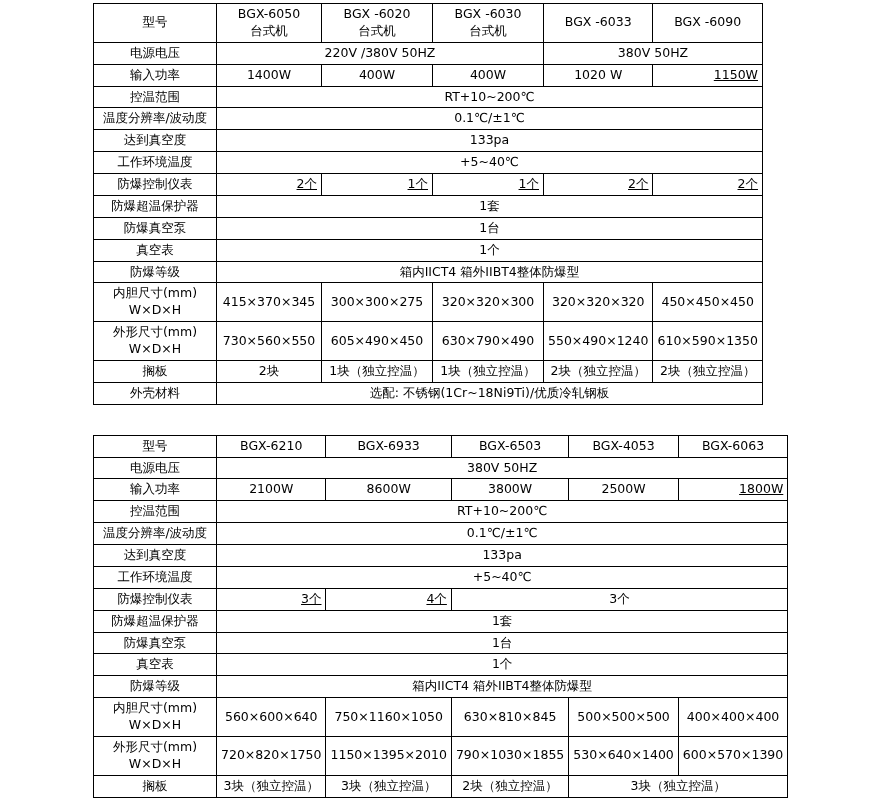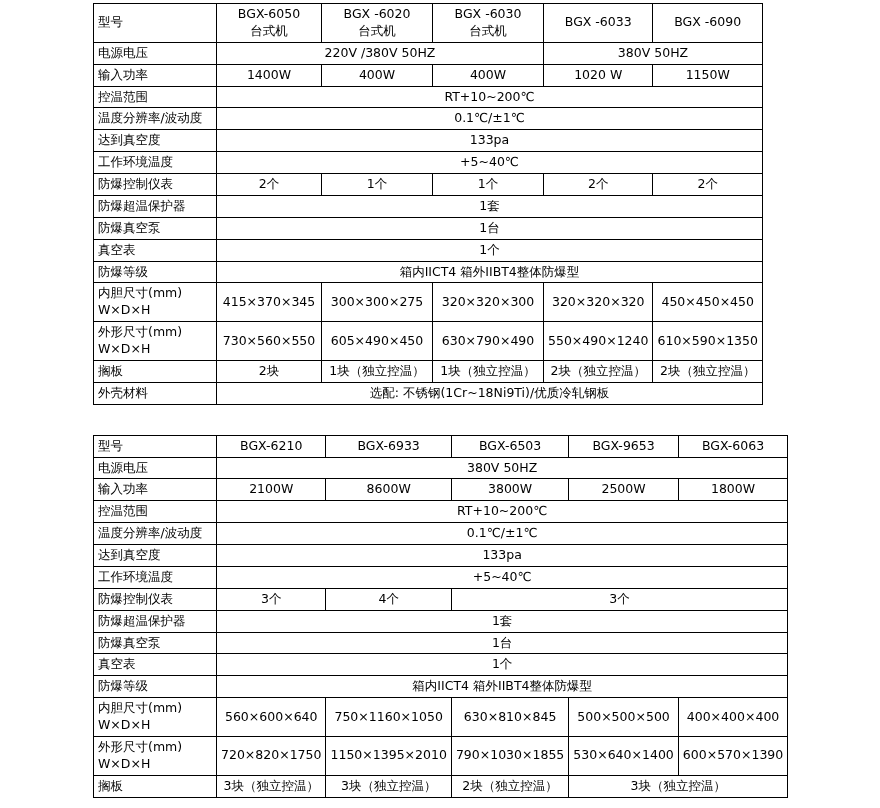--- a/index.html
+++ b/index.html
@@ -30,30 +30,31 @@
   .spec-table td {
     border: 1px solid #000;
     padding: 2px 4px;
     font-size: 12.5px;
     line-height: 1.35;
     vertical-align: middle;
     height: 20px;
     box-sizing: border-box;
   }
   .lbl {
-    text-align: left;
+    text-align: center;
     width: 123px;
     padding-left: 5px;
   }
   .val {
     text-align: center;
   }
   .leftval {
-    text-align: center;
+    text-align: right;
     padding-left: 6px;
+    text-decoration: underline;
   }
   .two-line {
     line-height: 1.25;
   }
   .two-line .l1, .two-line .l2 {
     display: block;
   }
   .t1 { margin-top: 3px; }
   .t2 { margin-top: 30px; }
   .c1 { width: 105px; }
@@ -198,21 +199,21 @@
         <col class="c3">
         <col class="c4">
         <col class="c5">
     </colgroup>
     <tbody>
       <tr>
         <td class="lbl">型号</td>
         <td class="val">BGX-6210</td>
         <td class="val">BGX-6933</td>
         <td class="val">BGX-6503</td>
-        <td class="val">BGX-9653</td>
+        <td class="val">BGX-4053</td>
         <td class="val">BGX-6063</td>
       </tr>
       <tr>
         <td class="lbl">电源电压</td>
         <td class="val" colspan="5">380V  50HZ</td>
       </tr>
       <tr>
         <td class="lbl">输入功率</td>
         <td class="val">2100W</td>
         <td class="val">8600W</td>

